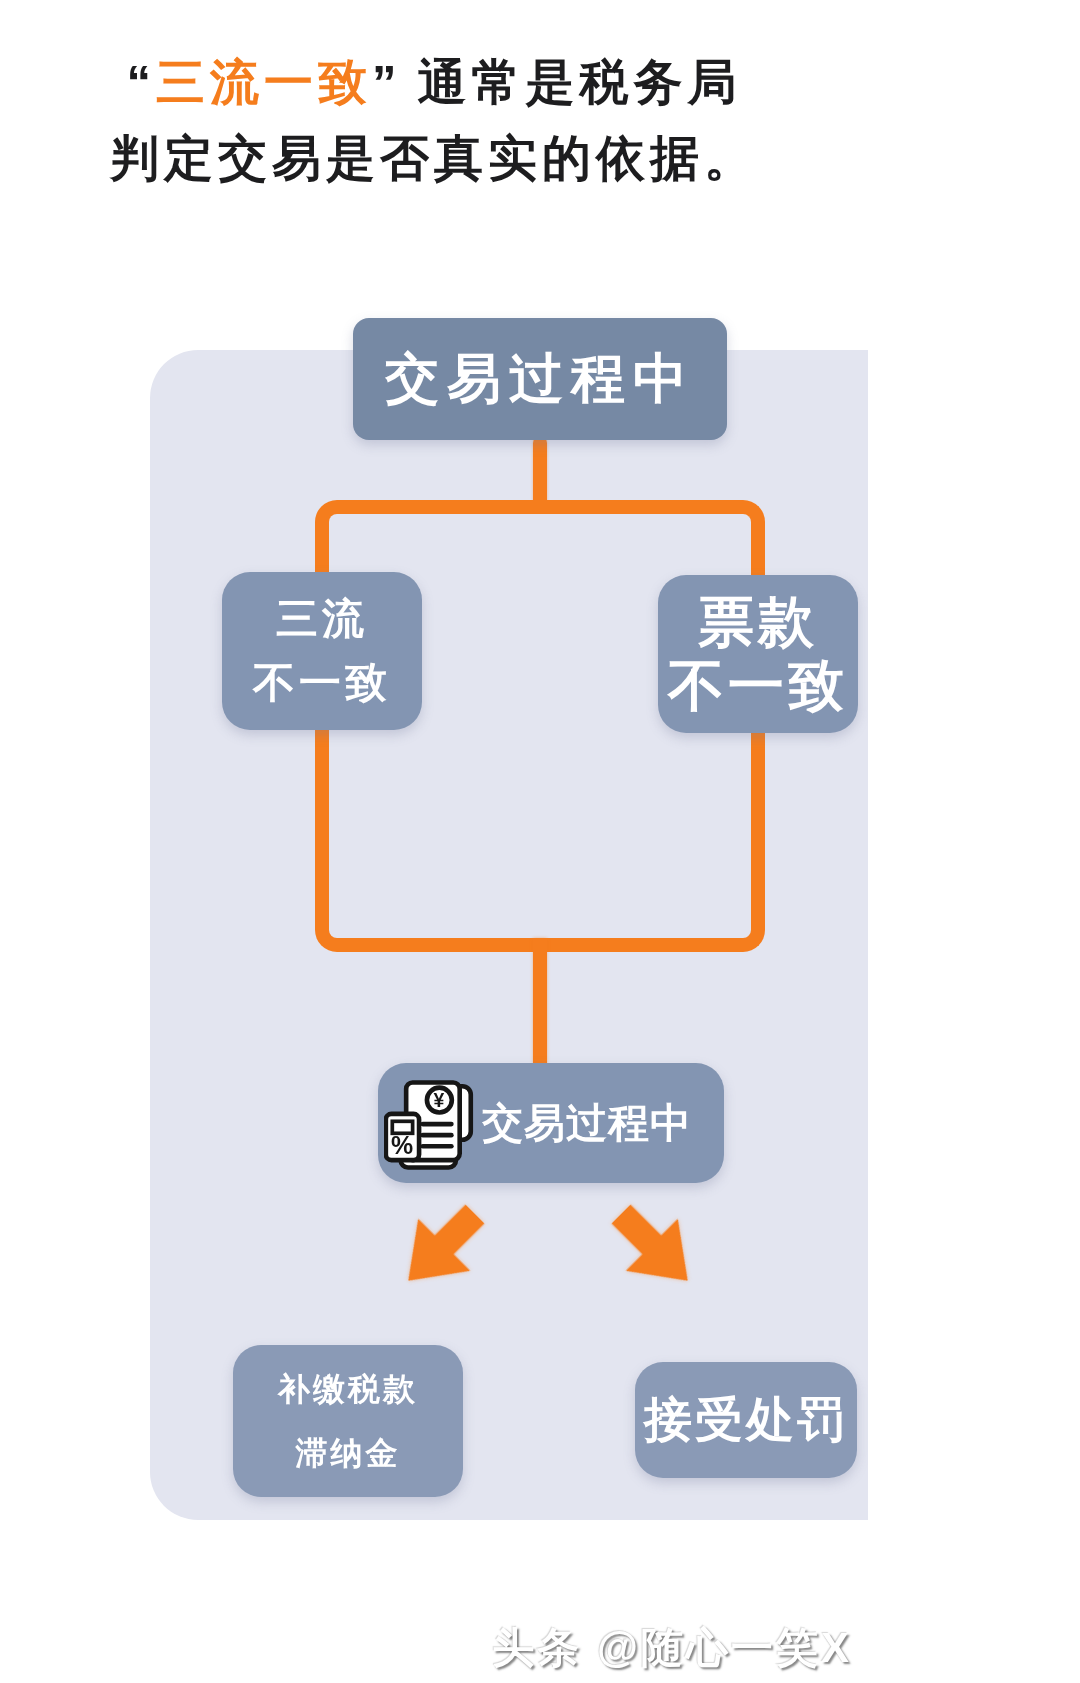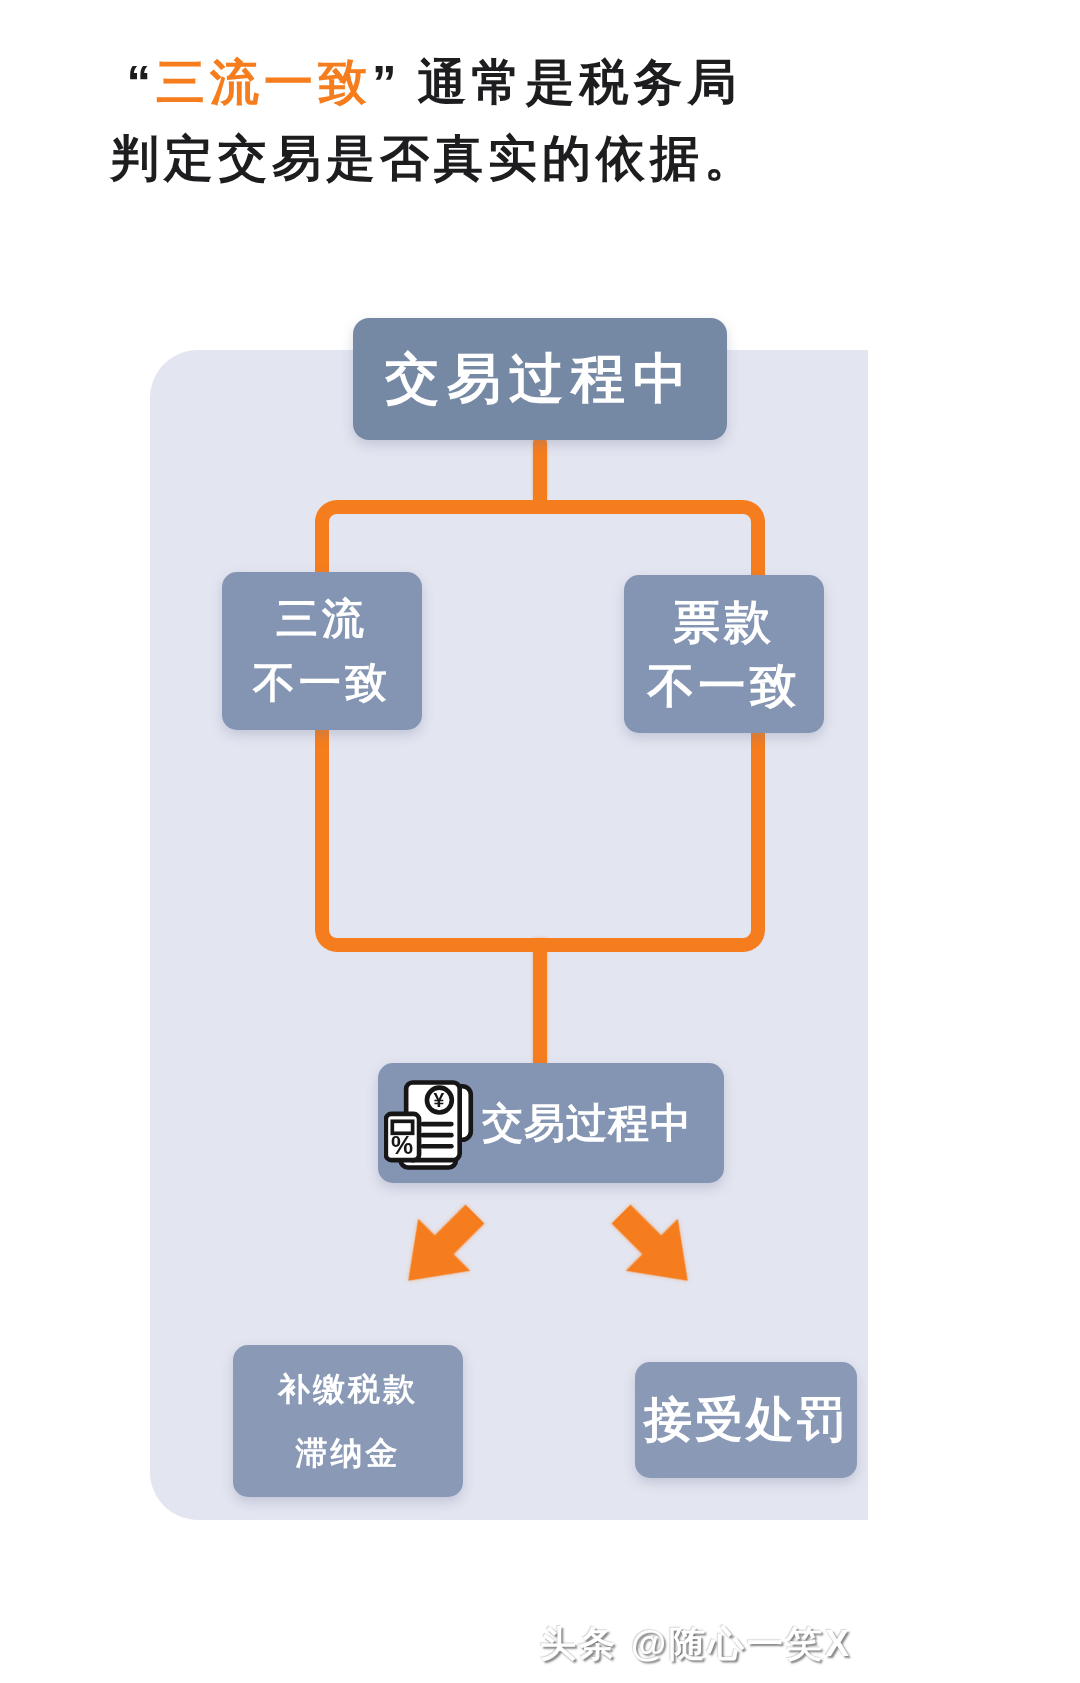--- a/index.html
+++ b/index.html
@@ -32,36 +32,36 @@
     border-radius:22px 22px 0 0;
   }
   #conn-merge-bracket{
     left:315px;top:726px;width:450px;height:226px;box-sizing:border-box;
     border:14px solid var(--accent,#f57d1d);border-top:none;
     border-radius:0 0 22px 22px;
   }
   #conn-result-stub{left:533px;top:938px;width:14px;height:130px;border-radius:0;}
   
   .node{
-    position:absolute;border-radius:15px;color:var(--node-text,#ffffff);
+    position:absolute;border-radius:28px;color:var(--node-text,#ffffff);
     font-weight:800;display:flex;align-items:center;justify-content:center;
     text-align:center;box-shadow:0 5px 12px rgba(110,120,150,.28);
   }
   .node .stack{display:flex;flex-direction:column;}
   #root-node{
     left:353px;top:318px;width:374px;height:122px;border-radius:16px;
     background:var(--node-root-bg,#7689a4);font-size:54px;letter-spacing:8px;
   }
   #branch-left-node{
     left:222px;top:572px;width:200px;height:158px;
     background:var(--node-branch-bg,#8395b2);font-size:42px;letter-spacing:4px;line-height:64px;
   }
   #branch-right-node{
-    left:624px;top:575px;width:200px;height:158px;
-    background:var(--node-branch-bg,#8395b2);font-size:47px;letter-spacing:4px;line-height:64px;
+    left:658px;top:575px;width:200px;height:158px;
+    background:var(--node-branch-bg,#8395b2);font-size:56px;letter-spacing:4px;line-height:64px;
   }
   #result-node{
     left:378px;top:1063px;width:346px;height:120px;box-sizing:border-box;
     background:var(--node-result-bg,#8395b2);font-size:41px;letter-spacing:1px;
     justify-content:flex-start;padding-left:6px;white-space:nowrap;
   }
   .result-icon-wrap{width:96px;height:102px;flex:none;margin-right:2px;margin-top:4px;}
   #consequence-left-node{
     left:233px;top:1345px;width:230px;height:152px;
     background:var(--node-consequence-bg,#8a9ab6);font-size:32px;letter-spacing:3px;line-height:64px;
@@ -70,21 +70,21 @@
     left:635px;top:1362px;width:222px;height:116px;
     background:var(--node-consequence-bg,#8a9ab6);font-size:48px;letter-spacing:3px;
   }
   
   .big-arrow{position:absolute;width:86px;height:96px;color:var(--accent,#f57d1d);}
   #arrow-down-left{left:398px;top:1200px;transform:rotate(45deg);}
   #arrow-down-right{left:612px;top:1200px;transform:rotate(-45deg);}
   .big-arrow svg{display:block;filter:drop-shadow(0 0 2px rgba(245,125,29,.4));}
   
   .watermark{
-    position:absolute;right:16px;top:1620px;font-size:36px;font-weight:700;
+    position:absolute;right:16px;top:1620px;font-size:42px;font-weight:700;
     letter-spacing:3px;color:#ffffff;white-space:nowrap;
     text-shadow:2px 2px 2px rgba(70,70,70,.65),-1px -1px 1px rgba(140,140,140,.35);
   }
 </style>
 </head>
 <body>
 
 <div id="canvas">
 
   <div class="title-block">

